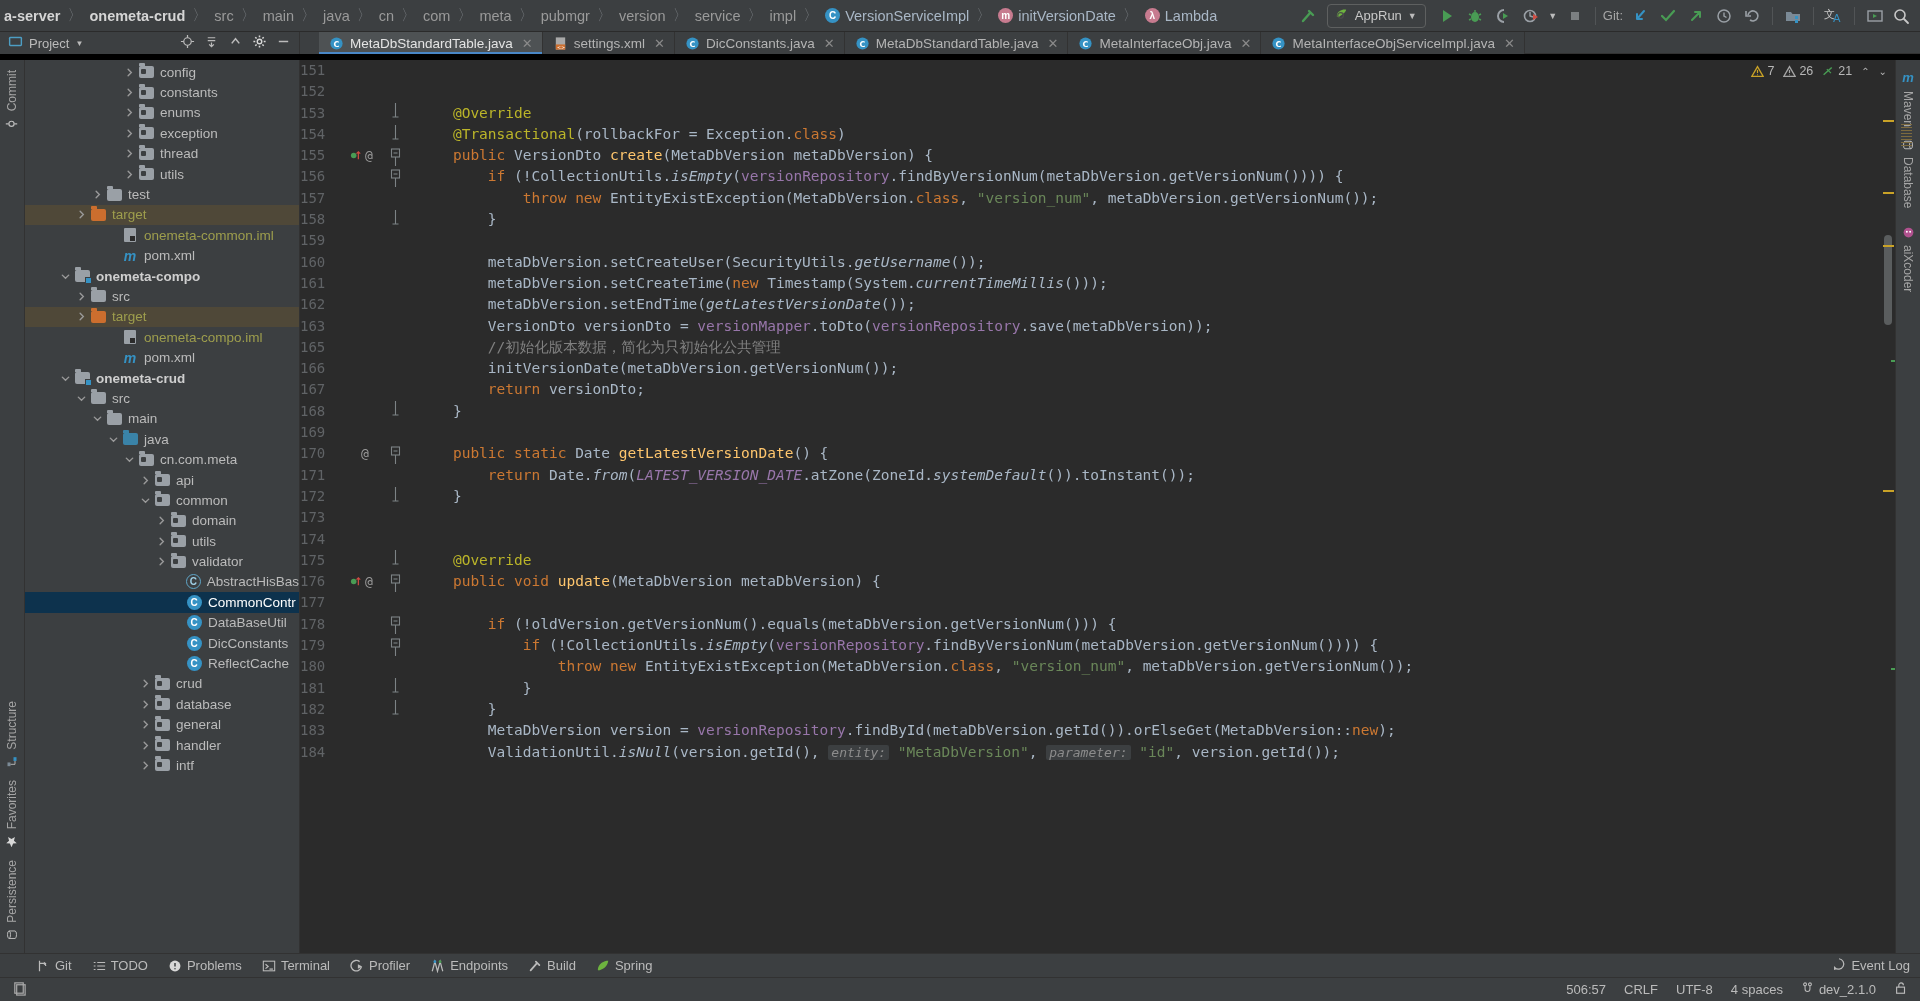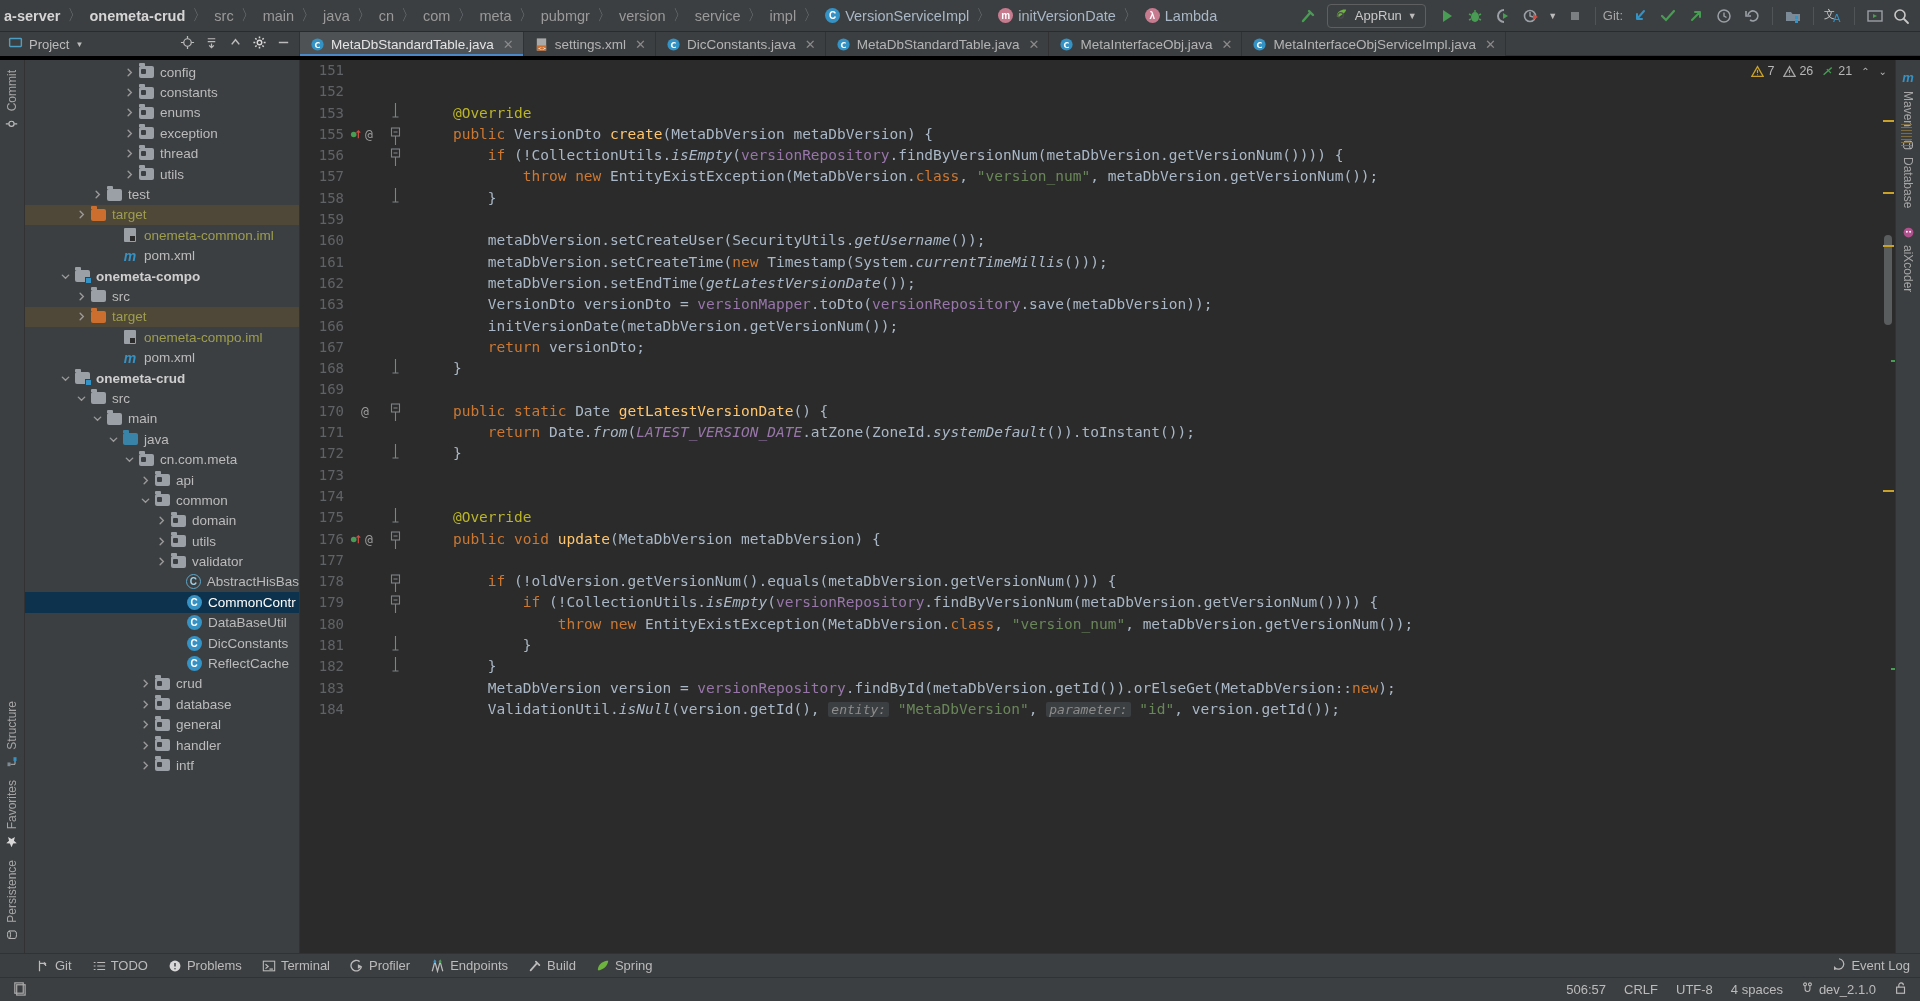--- a/index.html
+++ b/index.html
@@ -38,21 +38,21 @@
   .run-config{
     display:flex; align-items:center; gap:6px; height:24px; padding:0 8px 0 6px;
     border:1px solid #5e6060; border-radius:4px; margin:0 6px 0 4px; color:#c8c8c8; font-size:13px;
   }
   .vsep{ width:1px; height:18px; background:#515456; margin:0 7px; }
   .git-label{ color:#a6a6a6; font-size:13px; margin-right:4px; }
 
   
   .tabbar{
     height:28px; min-height:28px; display:flex; align-items:stretch;
-    background:#3c3f41; border-bottom:4px solid #000000;
+    background:#3c3f41; border-bottom:6px solid #000000;gap:19px;
   }
   .tool-left{ width:300px; min-width:300px; display:flex; align-items:center; padding-left:8px; gap:0px;
               background:#3c3f41; border-right:1px solid #323232;}
   .proj-lbl{ display:flex; align-items:center; gap:6px; font-size:13px; color:#bbbbbb; }
   .proj-icons{ margin-left:auto; display:flex; align-items:center; gap:9px; padding-right:8px;}
   .tabs{ display:flex; align-items:stretch; flex:1 1 auto; overflow:hidden; }
   .tab{
     display:flex; align-items:center; gap:6px; padding:0 9px 0 10px;
     font-size:13.5px; color:#b4b4b4; border-right:1px solid #323232; white-space:nowrap;
     position:relative;
@@ -102,21 +102,21 @@
   .cIcon.abs{ background:none; border:1.5px solid #5fa6c9; color:#9fd0e6; }
   .mIcon{ color:#3592c4; font-style:italic; font-weight:bold; font-size:14px; }
   .imlIcon{ width:12px; height:14px; background:#9aa0a6; position:relative; display:inline-block; border-radius:1px;}
   .imlIcon::after{ content:''; position:absolute; right:1px; bottom:1px; width:5px; height:5px; background:#2b2b2b;}
 
   
   .editor{ flex:1 1 auto; background:#2b2b2b; display:flex; min-width:0; position:relative; }
   .code-area{ flex:1 1 auto; position:relative; overflow:hidden; font-family:"DejaVu Sans Mono", monospace; }
   .lines{ position:absolute; top:0; left:0; right:0; }
   .ln{ height:21.3px; line-height:21.3px; display:flex; font-size:14.5px; white-space:pre; }
-  .lnum{ width:48px; min-width:48px; text-align:right; color:#606366; font-size:14px;
+  .lnum{ width:48px; min-width:48px; color:#606366; font-size:14px;
          font-family:"DejaVu Sans Mono", monospace; padding-right:4px; }
   .marks{ width:40px; min-width:40px; display:flex; align-items:center; gap:2px; padding-left:2px; font-size:11px; color:#8c8c8c;}
   .codetext{ padding-left:16px; }
 
   
   .kw{ color:#cc7832; }  .ann{ color:#bbb529; } .str{ color:#6a8759; } .cmt{ color:#808080; } .fn{ color:#ffc66d; }
   .id{ color:#a9b7c6; }  .fld{ color:#9876aa; } .italic{ font-style:italic; }
   .hintbg{ background:#3c3f41; color:#8c8c8c; font-style:italic; font-size:13px; border-radius:2px; padding:0 3px;}
 
   
@@ -904,20 +904,23 @@
       </div>
 
     <div class="editor">
       <div class="code-area" id="codearea">
           <div class="lines">
             <div class="ln"><span class="lnum">151</span><span class="marks"></span><span style="width: 14px; min-width: 14px; display: flex; align-items: center; justify-content: center;"></span><span class="codetext"></span></div>
             <div class="ln"><span class="lnum">152</span><span class="marks"></span><span style="width: 14px; min-width: 14px; display: flex; align-items: center; justify-content: center;"></span><span class="codetext"></span></div>
             <div class="ln"><span class="lnum">153</span><span class="marks"></span><span style="width: 14px; min-width: 14px; display: flex; align-items: center; justify-content: center;"><svg width="11" height="20" viewBox="0 0 11 20">
                   <path d="M5.5 0 v14 M2.5 14 h6" stroke="#7d8386" stroke-width="1.1" fill="none"></path>
                 </svg></span><span class="codetext"><span class="id">    </span><span class="ann">@Override</span></span></div>
+            <div class="ln"><span class="lnum">154</span><span class="marks"></span><span style="width: 14px; min-width: 14px; display: flex; align-items: center; justify-content: center;"><svg width="11" height="20" viewBox="0 0 11 20">
+                  <path d="M5.5 0 v14 M2.5 14 h6" stroke="#7d8386" stroke-width="1.1" fill="none"></path>
+                </svg></span><span class="codetext"><span class="id">    </span><span class="ann">@Transactional</span><span class="id">(rollbackFor = Exception.</span><span class="kw">class</span><span class="id">)</span></span></div>
             <div class="ln"><span class="lnum">155</span><span class="marks"><svg width="13" height="13" viewBox="0 0 14 14">
                   <circle cx="4" cy="7" r="3" fill="#499c54"></circle>
                   <path d="M9 11 L9 3 M7 5 L9 3 L11 5" stroke="#cf4c42" stroke-width="1.3" fill="none"></path>
                 </svg><span style="color:#9a9a9a;font-size:13px;">@</span></span><span style="width: 14px; min-width: 14px; display: flex; align-items: center; justify-content: center;"><svg width="11" height="20" viewBox="0 0 11 20">
                   <rect x="1.5" y="3" width="8" height="8" fill="none" stroke="#7d8386" stroke-width="1.1"></rect>
                   <path d="M3.5 7 h4" stroke="#7d8386" stroke-width="1.1"></path>
                   <path d="M5.5 11 v9" stroke="#7d8386" stroke-width="1.1"></path>
                 </svg></span><span class="codetext"><span class="id">    </span><span class="kw">public </span><span class="id">VersionDto </span><span class="fn">create</span><span class="id">(MetaDbVersion metaDbVersion) {</span></span></div>
             <div class="ln"><span class="lnum">156</span><span class="marks"></span><span style="width: 14px; min-width: 14px; display: flex; align-items: center; justify-content: center;"><svg width="11" height="20" viewBox="0 0 11 20">
                   <rect x="1.5" y="3" width="8" height="8" fill="none" stroke="#7d8386" stroke-width="1.1"></rect>
@@ -926,20 +929,21 @@
                 </svg></span><span class="codetext"><span class="id">        </span><span class="kw">if </span><span class="id">(!CollectionUtils.</span><span class="id italic">isEmpty</span><span class="id">(</span><span class="fld">versionRepository</span><span class="id">.findByVersionNum(metaDbVersion.getVersionNum()))) {</span></span></div>
             <div class="ln"><span class="lnum">157</span><span class="marks"></span><span style="width: 14px; min-width: 14px; display: flex; align-items: center; justify-content: center;"></span><span class="codetext"><span class="id">            </span><span class="kw">throw new </span><span class="id">EntityExistException(MetaDbVersion.</span><span class="kw">class</span><span class="id">, </span><span class="str">"version_num"</span><span class="id">, metaDbVersion.getVersionNum());</span></span></div>
             <div class="ln"><span class="lnum">158</span><span class="marks"></span><span style="width: 14px; min-width: 14px; display: flex; align-items: center; justify-content: center;"><svg width="11" height="20" viewBox="0 0 11 20">
                   <path d="M5.5 0 v14 M2.5 14 h6" stroke="#7d8386" stroke-width="1.1" fill="none"></path>
                 </svg></span><span class="codetext"><span class="id">        }</span></span></div>
             <div class="ln"><span class="lnum">159</span><span class="marks"></span><span style="width: 14px; min-width: 14px; display: flex; align-items: center; justify-content: center;"></span></div>
             <div class="ln"><span class="lnum">160</span><span class="marks"></span><span style="width: 14px; min-width: 14px; display: flex; align-items: center; justify-content: center;"></span><span class="codetext"><span class="id">        metaDbVersion.setCreateUser(SecurityUtils.</span><span class="id italic">getUsername</span><span class="id">());</span></span></div>
             <div class="ln"><span class="lnum">161</span><span class="marks"></span><span style="width: 14px; min-width: 14px; display: flex; align-items: center; justify-content: center;"></span><span class="codetext"><span class="id">        metaDbVersion.setCreateTime(</span><span class="kw">new </span><span class="id">Timestamp(System.</span><span class="id italic">currentTimeMillis</span><span class="id">()));</span></span></div>
             <div class="ln"><span class="lnum">162</span><span class="marks"></span><span style="width: 14px; min-width: 14px; display: flex; align-items: center; justify-content: center;"></span><span class="codetext"><span class="id">        metaDbVersion.setEndTime(</span><span class="id italic">getLatestVersionDate</span><span class="id">());</span></span></div>
             <div class="ln"><span class="lnum">163</span><span class="marks"></span><span style="width: 14px; min-width: 14px; display: flex; align-items: center; justify-content: center;"></span><span class="codetext"><span class="id">        VersionDto versionDto = </span><span class="fld">versionMapper</span><span class="id">.toDto(</span><span class="fld">versionRepository</span><span class="id">.save(metaDbVersion));</span></span></div>
+            <div class="ln"><span class="lnum">165</span><span class="marks"></span><span style="width: 14px; min-width: 14px; display: flex; align-items: center; justify-content: center;"></span><span class="codetext"><span class="cmt">        //初始化版本数据，简化为只初始化公共管理</span></span></div>
             <div class="ln"><span class="lnum">166</span><span class="marks"></span><span style="width: 14px; min-width: 14px; display: flex; align-items: center; justify-content: center;"></span><span class="codetext"><span class="id">        initVersionDate(metaDbVersion.getVersionNum());</span></span></div>
             <div class="ln"><span class="lnum">167</span><span class="marks"></span><span style="width: 14px; min-width: 14px; display: flex; align-items: center; justify-content: center;"></span><span class="codetext"><span class="id">        </span><span class="kw">return </span><span class="id">versionDto;</span></span></div>
             <div class="ln"><span class="lnum">168</span><span class="marks"></span><span style="width: 14px; min-width: 14px; display: flex; align-items: center; justify-content: center;"><svg width="11" height="20" viewBox="0 0 11 20">
                   <path d="M5.5 0 v14 M2.5 14 h6" stroke="#7d8386" stroke-width="1.1" fill="none"></path>
                 </svg></span><span class="codetext"><span class="id">    }</span></span></div>
             <div class="ln"><span class="lnum">169</span><span class="marks"></span><span style="width: 14px; min-width: 14px; display: flex; align-items: center; justify-content: center;"></span><span class="codetext"></span></div>
             <div class="ln"><span class="lnum">170</span><span class="marks"><span style="color:#9a9a9a;font-size:13px;margin-left:11px;">@</span></span><span style="width: 14px; min-width: 14px; display: flex; align-items: center; justify-content: center;"><svg width="11" height="20" viewBox="0 0 11 20">
                   <rect x="1.5" y="3" width="8" height="8" fill="none" stroke="#7d8386" stroke-width="1.1"></rect>
                   <path d="M3.5 7 h4" stroke="#7d8386" stroke-width="1.1"></path>
                   <path d="M5.5 11 v9" stroke="#7d8386" stroke-width="1.1"></path>

